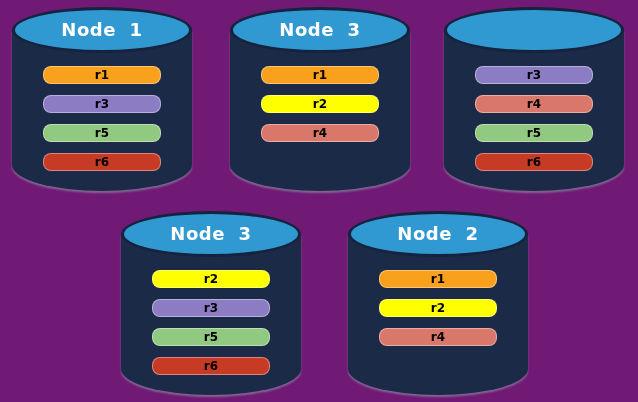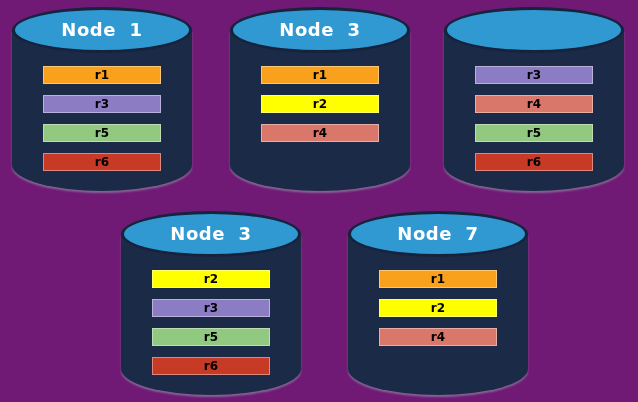--- a/index.html
+++ b/index.html
@@ -62,21 +62,21 @@
     position: absolute;
     left: 0; right: 0;
     top: 59px;
     z-index: 2;
   }
   .bar {
     width: 118px;
     height: 18px;
     line-height: 16px;
     margin: 0 auto 11px auto;
-    border-radius: 0;
+    border-radius: 8px;
     border: 1px solid rgba(255,255,255,0.4);
     box-sizing: border-box;
     text-align: center;
     color: #000000;
     font-size: 12px;
     font-weight: bold;
   }
 </style>
 </head>
 <body>
@@ -125,21 +125,21 @@
       <div class="bar" style="background-color: rgb(255, 255, 0);">r2</div>
       <div class="bar" style="background-color: rgb(139, 124, 196);">r3</div>
       <div class="bar" style="background-color: rgb(144, 201, 127);">r5</div>
       <div class="bar" style="background-color: rgb(198, 58, 38);">r6</div>
     </div>
   </div>
 
   <div class="cylinder pos-n5">
     <div class="cyl-body" style="background-color: rgb(27, 42, 70);"></div>
     <div class="cyl-top" style="background-color: rgb(49, 153, 209);"></div>
-    <div class="cyl-title">Node 7</div>
+    <div class="cyl-title">Node 2</div>
     <div class="bars">
       <div class="bar" style="background-color: rgb(249, 161, 28);">r1</div>
       <div class="bar" style="background-color: rgb(255, 255, 0);">r2</div>
       <div class="bar" style="background-color: rgb(217, 119, 106);">r4</div>
     </div>
   </div>
 
 </div>
 
 </body></html>

